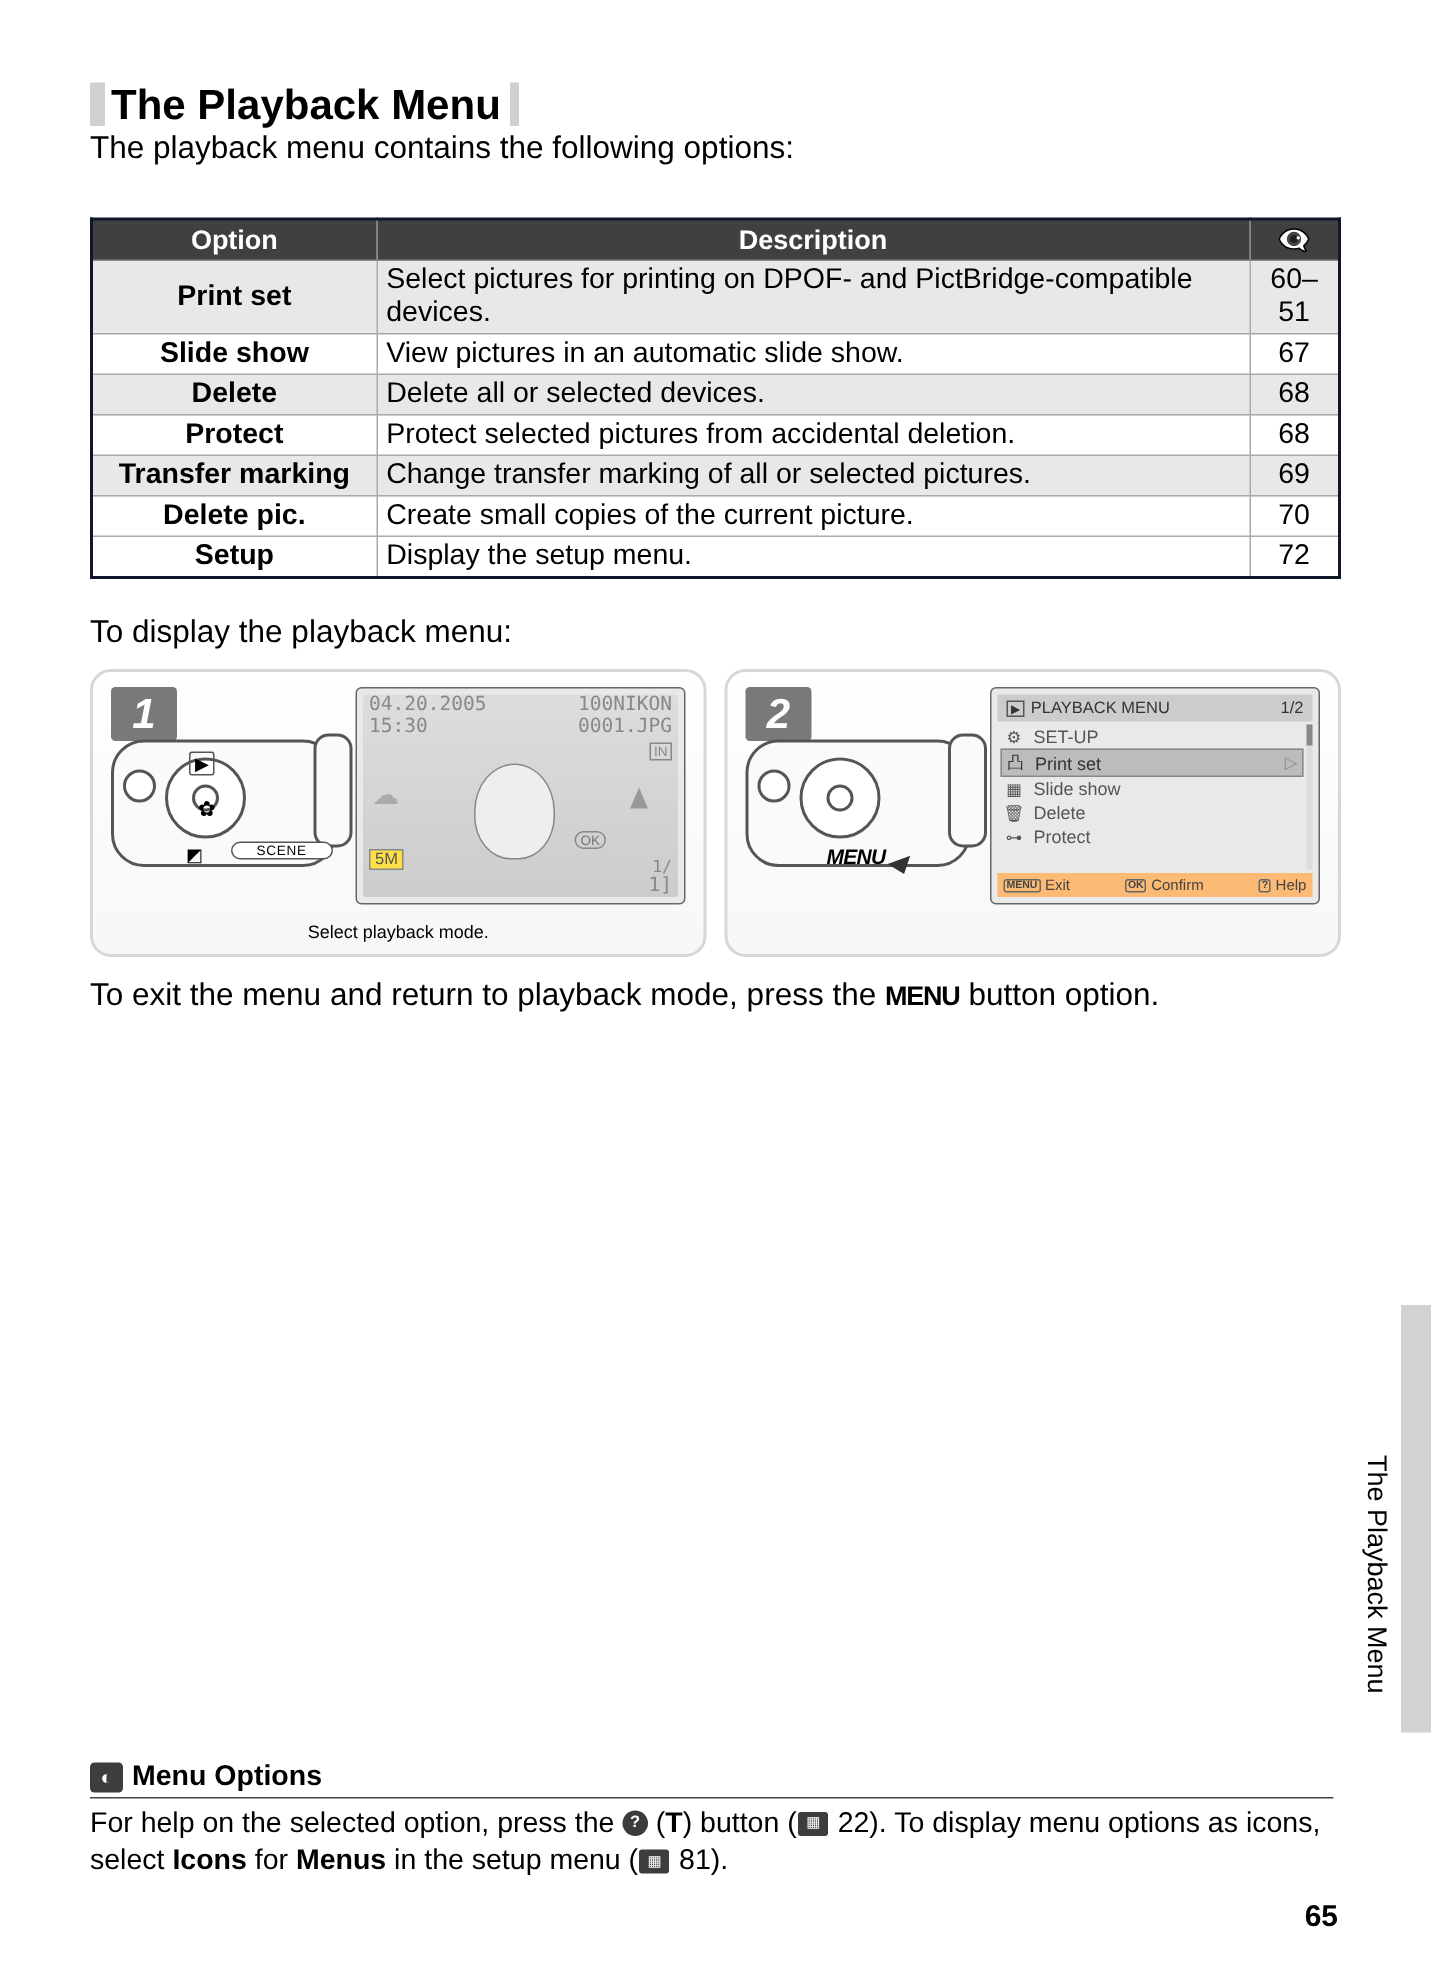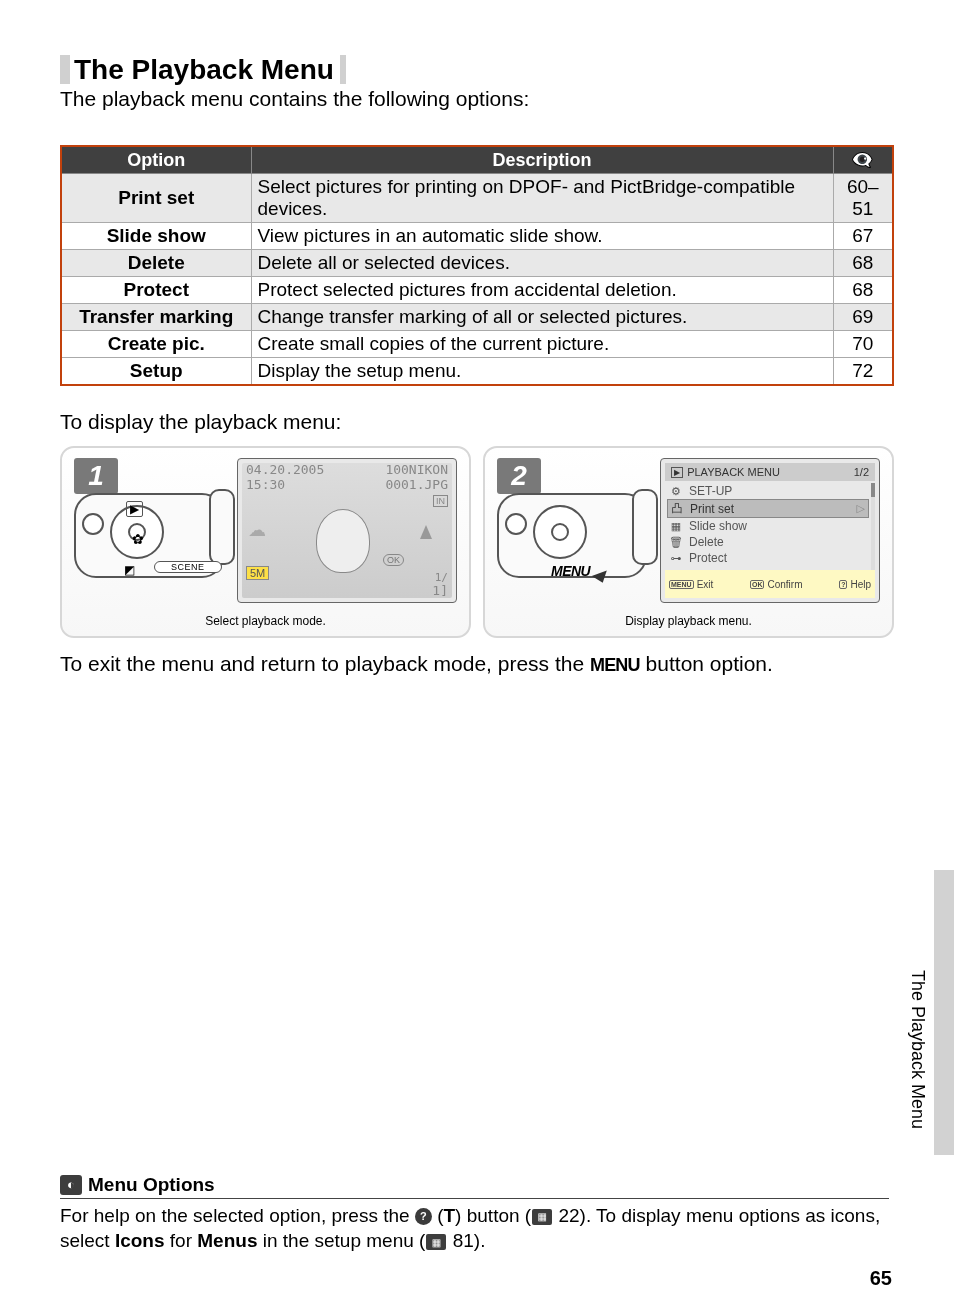--- a/index.html
+++ b/index.html
@@ -20,21 +20,21 @@
     border-right: 6px solid #d0d0d0;
     padding: 0 6px 0 4px;
     display: inline-block;
     line-height: 1.05;
   }
   .intro { font-size: 21px; margin-bottom: 34px; }
   table.menu {
     width: 100%;
     border-collapse: collapse;
     font-size: 19px;
-    border: 2px solid #c2410c;
+    border: 2px solid #0f172a;
   }
   table.menu th {
     background: #404040;
     color: #fff;
     font-weight: bold;
     border: 1px solid #888;
     padding: 2px 6px;
     text-align: center;
     font-size: 18px;
   }
@@ -120,21 +120,21 @@
   
   .s2-title-bar { position:absolute; left:4px; top:4px; right:4px; height:18px; background:#ccc; display:flex; align-items:center; padding:0 6px; font-size:11px; color:#333; justify-content:space-between;}
   .s2-title-left { display:flex; align-items:center; gap:4px;}
   .s2-title-left .play-box{ border:1px solid #555; display:inline-block; font-size:8px; padding:0 2px;}
   .s2-list { position:absolute; left:6px; top:24px; right:10px; font-size:12px; color:#555;}
   .s2-item { display:flex; align-items:center; gap:6px; padding:1px 2px;}
   .s2-item.hl { background:#bcbcbc; border:1px solid #888; color:#333;}
   .s2-item .ic { width:14px; text-align:center; font-size:11px;}
   .s2-scroll { position:absolute; right:4px; top:24px; bottom:22px; width:4px; background:#ddd;}
   .s2-scroll-thumb { position:absolute; top:0; left:0; right:0; height:14px; background:#888;}
-  .s2-footer { position:absolute; left:4px; right:4px; bottom:4px; height:28px; background:#fef9c3; display:flex; align-items:center; font-size:10px; color:#444; padding:0 4px; gap:10px; justify-content:space-between;}
+  .s2-footer { position:absolute; left:4px; right:4px; bottom:4px; height:16px; background:#fdba74; display:flex; align-items:center; font-size:10px; color:#444; padding:0 4px; gap:10px; justify-content:space-between;}
   .s2-footer .grp { display:flex; align-items:center; gap:3px;}
   .s2-footer .tag { font-size:7px; border:1px solid #666; padding:0 1px; border-radius:2px; font-weight:bold;}
   .step-caption { text-align:center; font-size:12px; margin-top:6px; }
   .exit-text { font-size:21px; margin-top:6px; }
   .menu-word { font-family:Arial; font-weight:bold; font-size:18px; font-style:normal; letter-spacing:-0.8px; vertical-align:baseline; display:inline-block;}
   .side-tab {
     position:absolute; right:0; top:870px; width:20px; height:285px;
     background:#d2d2d2;
   }
   .side-label {
@@ -196,21 +196,21 @@
         <td class="opt">Protect</td>
         <td>Protect selected pictures from accidental deletion.</td>
         <td class="pg">68</td>
       </tr>
       <tr class="shade">
         <td class="opt">Transfer marking</td>
         <td>Change transfer marking of all or selected pictures.</td>
         <td class="pg">69</td>
       </tr>
       <tr>
-        <td class="opt">Create pic.</td>
+        <td class="opt">Delete pic.</td>
         <td>Create small copies of the current picture.</td>
         <td class="pg">70</td>
       </tr>
       <tr>
         <td class="opt">Setup</td>
         <td>Display the setup menu.</td>
         <td class="pg">72</td>
       </tr>
     </tbody>
 </table>
@@ -309,21 +309,20 @@
               <span class="tag">OK</span>
               <span>Confirm</span>
             </span>
           <span class="grp">
               <span class="tag">?</span>
               <span>Help</span>
             </span>
         </div>
       </div>
     </div>
-    <div class="step-caption">Display playback menu.</div>
   </div>
 </div>
 
 <p class="exit-text">
   <span>To exit the menu and return to playback mode, press the </span><span class="menu-word">MENU</span><span> button option.</span>
 </p>
 
 <div class="side-tab"></div>
 <div class="side-label">The Playback Menu</div>
 

